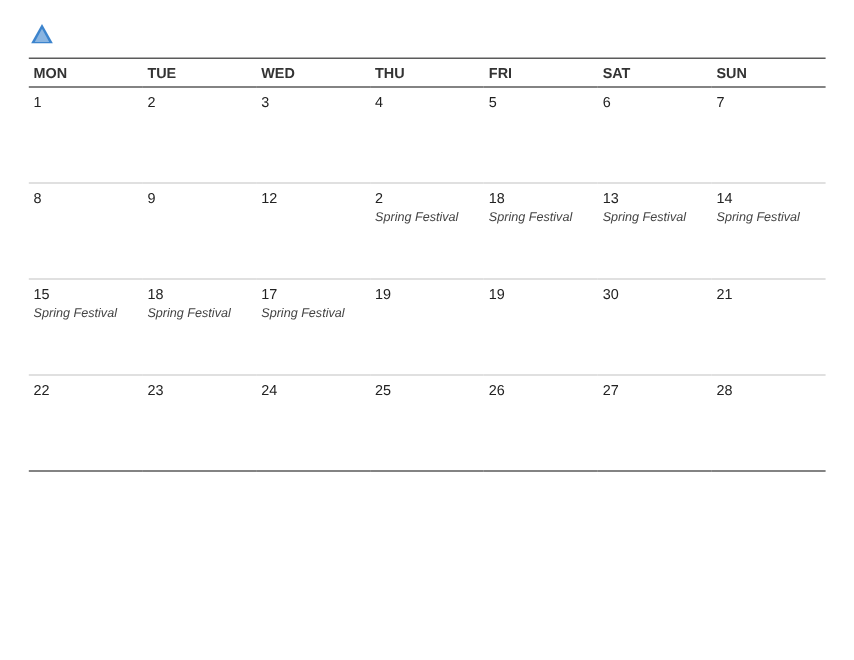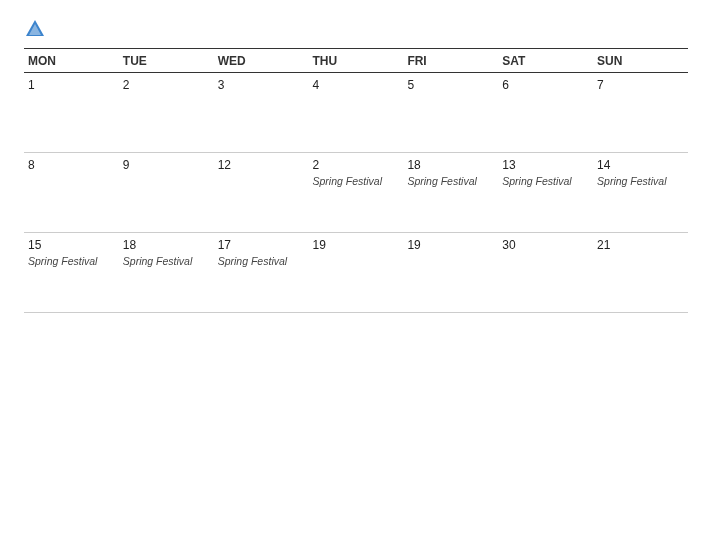--- a/index.html
+++ b/index.html
@@ -194,15 +194,38 @@
           <td>
             <span class="day-number">19</span>
           </td>
           <td>
             <span class="day-number">30</span>
           </td>
           <td>
             <span class="day-number">21</span>
           </td>
         </tr>
+        <tr class="last-row">
+          <td>
+            <span class="day-number">22</span>
+          </td>
+          <td>
+            <span class="day-number">23</span>
+          </td>
+          <td>
+            <span class="day-number">24</span>
+          </td>
+          <td>
+            <span class="day-number">25</span>
+          </td>
+          <td>
+            <span class="day-number">26</span>
+          </td>
+          <td>
+            <span class="day-number">27</span>
+          </td>
+          <td>
+            <span class="day-number">28</span>
+          </td>
+        </tr>
       </tbody>
   </table>
 </div>
 
 </body></html>

